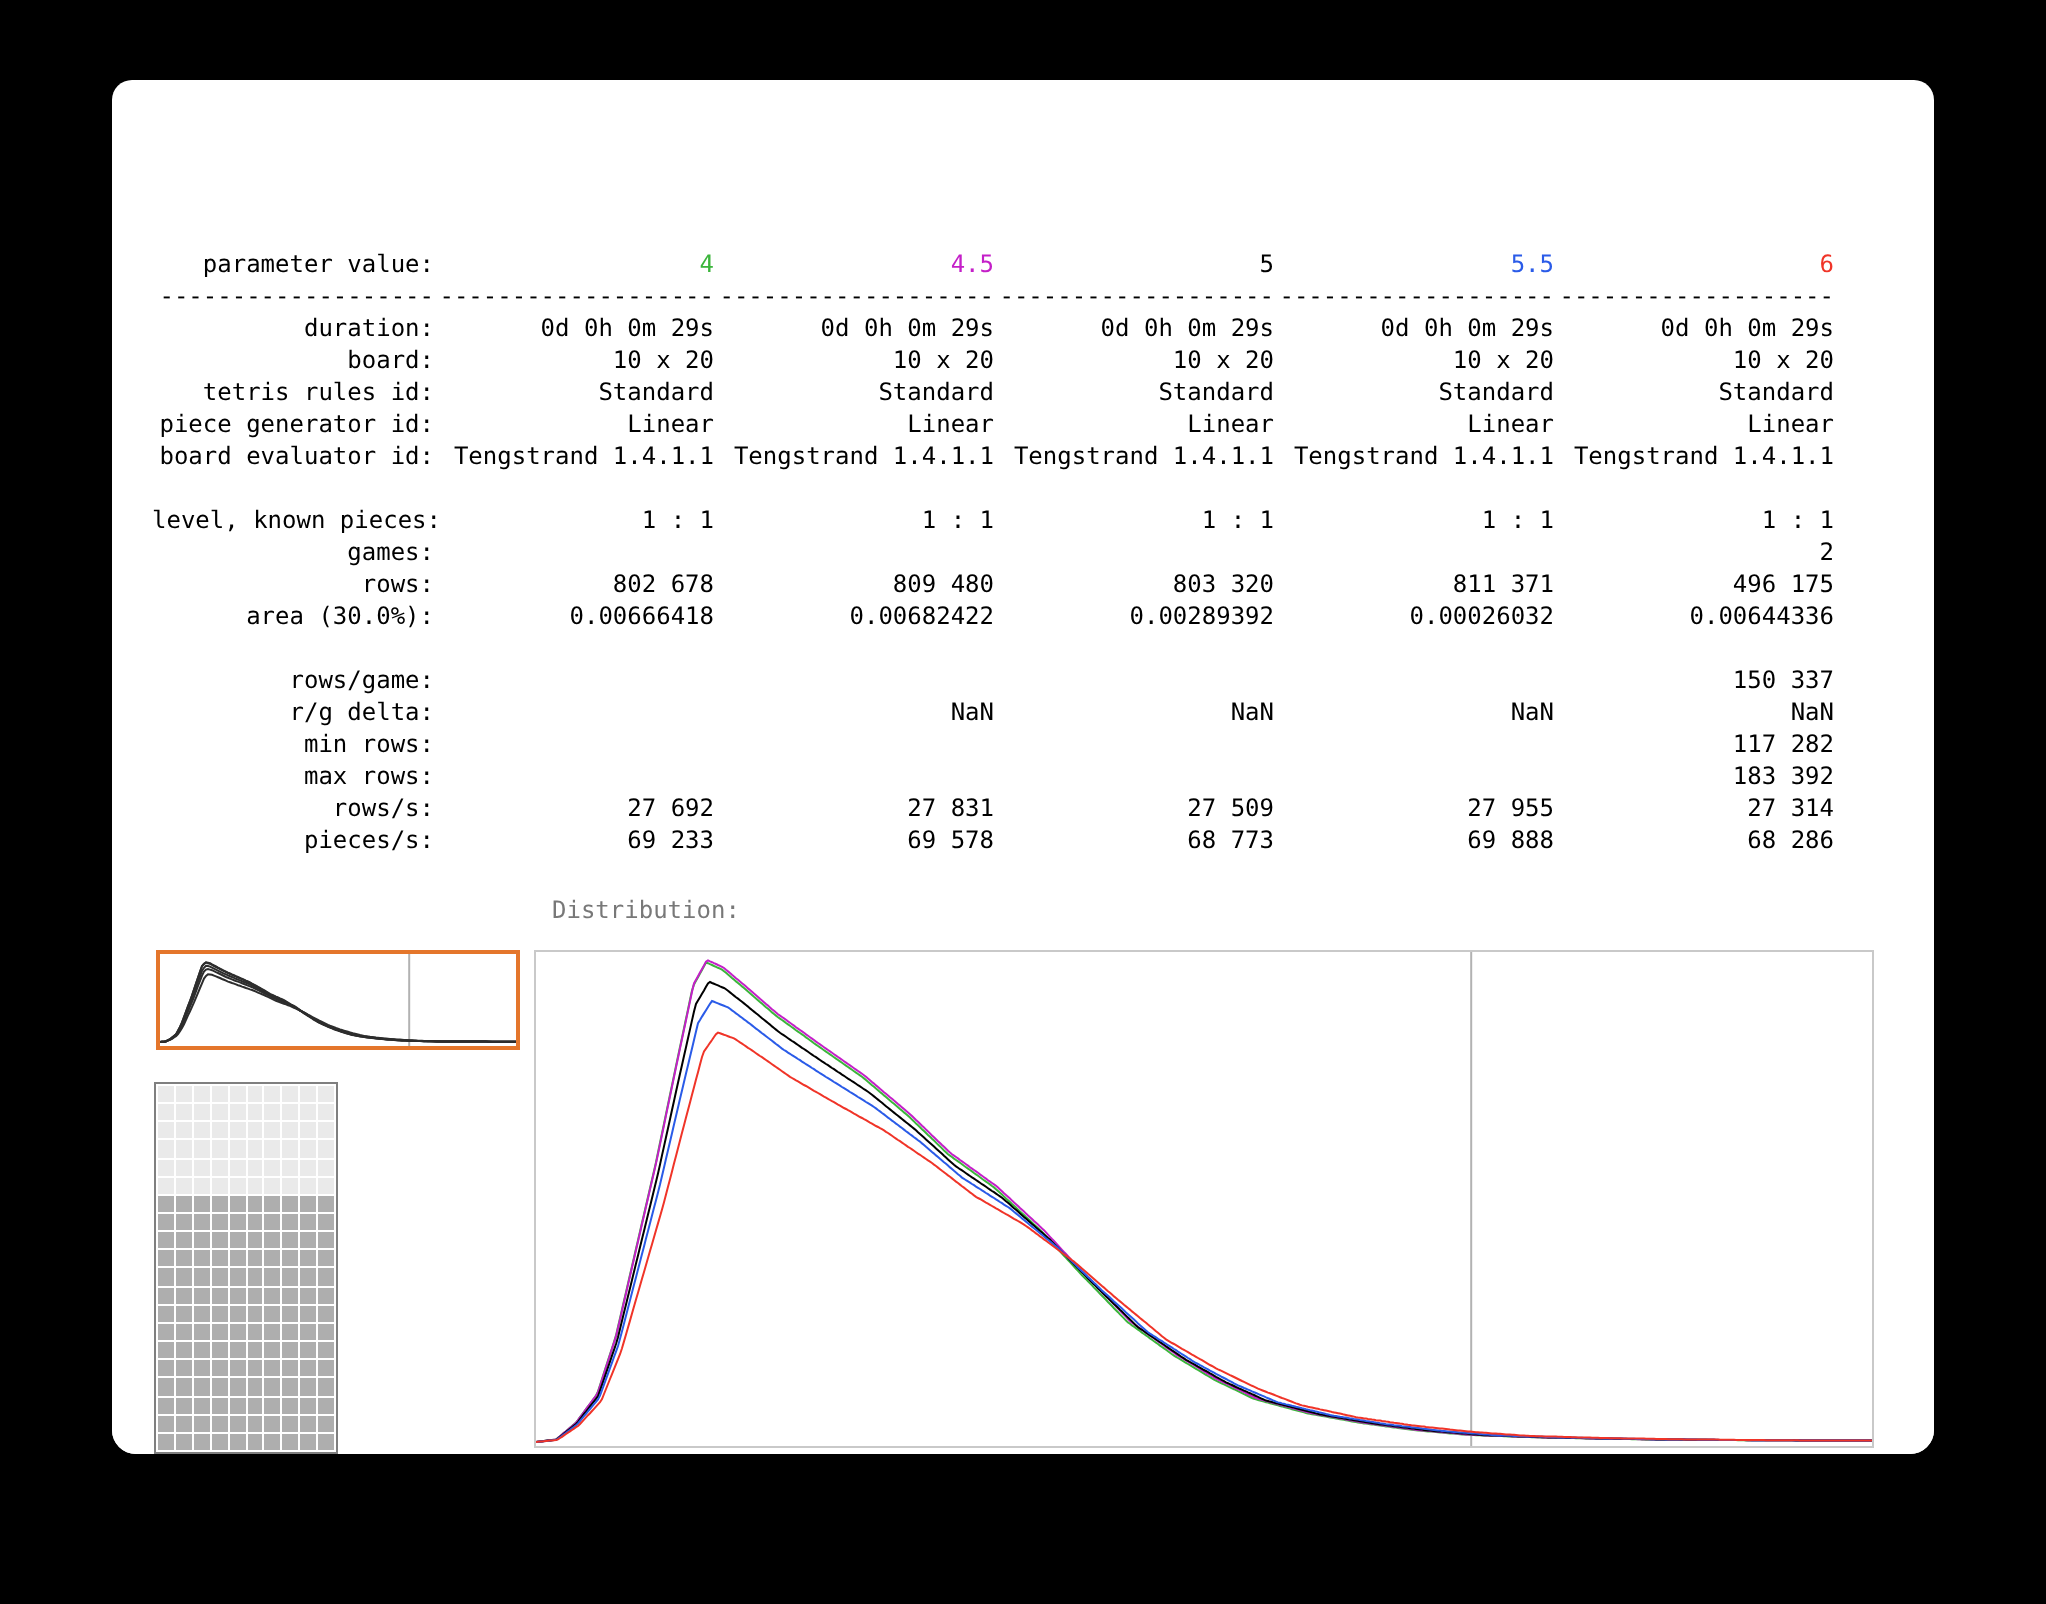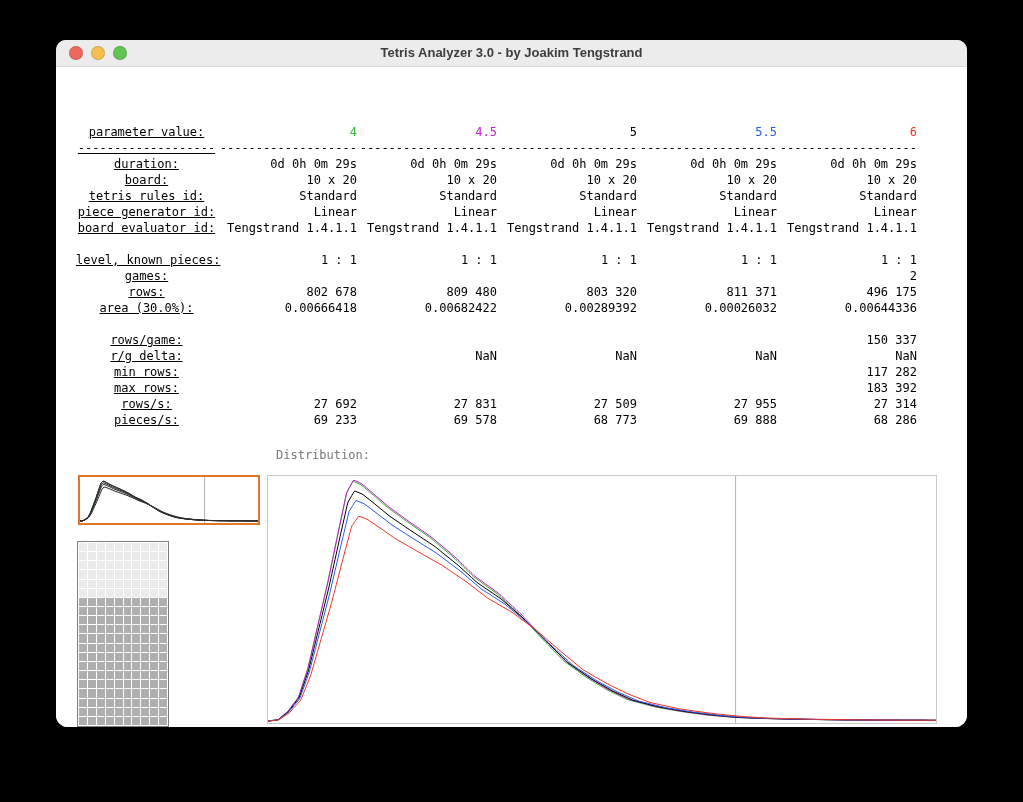--- a/index.html
+++ b/index.html
@@ -11,49 +11,41 @@
             border-bottom:1px solid #d9d9d9;}
   .title{width:100%;height:26px;line-height:26px;text-align:center;font-family:"Liberation Sans",sans-serif;
          font-size:13px;font-weight:bold;color:#3d3d3d;}
   .lights{position:absolute;left:13px;top:0;height:26px;display:flex;align-items:center;gap:8px;}
   .light{width:12px;height:12px;border-radius:50%;display:inline-block;border:0.5px solid rgba(0,0,0,0.12);}
   .content{position:absolute;left:0;top:27px;right:0;bottom:0;background:#fff;}
 
   
   .stats{position:absolute;left:20px;top:57px;font-size:12px;line-height:16px;color:#000;white-space:pre;}
   .trow{display:grid;grid-template-columns:141px repeat(5,140px);}
-  .trow .lbl{text-align:center;text-decoration:underline;}
+  .trow .lbl{text-align:right;}
   .trow .val{text-align:right;}
   .spacer{height:16px;}
 
   
   .dist-label{position:absolute;left:220px;top:380px;font-size:12px;line-height:16px;color:#787878;}
   .thumb{position:absolute;left:22px;top:408px;width:178px;height:46px;border:2px solid #e4762b;background:#fff;}
   .bigchart{position:absolute;left:211px;top:408px;width:668px;height:247px;border:1px solid #c9c9c9;background:#fff;}
 
   
   .board{position:absolute;left:21px;top:474px;width:88px;height:182px;border:1px solid #7f7f7f;
          background:#fff;padding:1px;box-sizing:content-box;}
   .board-grid{display:grid;width:100%;height:100%;grid-template-columns:repeat(10,1fr);
               grid-auto-rows:1fr;gap:1px;background:#fff;}
   .cell{width:100%;height:100%;}
 </style>
 </head>
 <body>
 
 <div class="stage">
   <div class="window">
-    <div class="titlebar">
-      <div class="lights">
-          <span class="light" style="background-color: rgb(236, 106, 94);"></span>
-          <span class="light" style="background-color: rgb(244, 191, 79);"></span>
-          <span class="light" style="background-color: rgb(97, 196, 84);"></span>
-        </div>
-      <div class="title">Tetris Analyzer 3.0 - by Joakim Tengstrand</div>
-    </div>
     <div class="content">
       <div class="stats"><div class="trow"><span class="lbl">parameter value:</span><span class="val" style="color: rgb(59, 181, 59);">4</span><span class="val" style="color: rgb(196, 31, 200);">4.5</span><span class="val" style="color: rgb(0, 0, 0);">5</span><span class="val" style="color: rgb(42, 91, 232);">5.5</span><span class="val" style="color: rgb(240, 52, 40);">6</span></div><div class="trow"><span class="lbl">-------------------</span><span class="val">-------------------</span><span class="val">-------------------</span><span class="val">-------------------</span><span class="val">-------------------</span><span class="val">-------------------</span></div><div class="trow"><span class="lbl">duration:</span><span class="val">0d 0h 0m 29s</span><span class="val">0d 0h 0m 29s</span><span class="val">0d 0h 0m 29s</span><span class="val">0d 0h 0m 29s</span><span class="val">0d 0h 0m 29s</span></div><div class="trow"><span class="lbl">board:</span><span class="val">10 x 20</span><span class="val">10 x 20</span><span class="val">10 x 20</span><span class="val">10 x 20</span><span class="val">10 x 20</span></div><div class="trow"><span class="lbl">tetris rules id:</span><span class="val">Standard</span><span class="val">Standard</span><span class="val">Standard</span><span class="val">Standard</span><span class="val">Standard</span></div><div class="trow"><span class="lbl">piece generator id:</span><span class="val">Linear</span><span class="val">Linear</span><span class="val">Linear</span><span class="val">Linear</span><span class="val">Linear</span></div><div class="trow"><span class="lbl">board evaluator id:</span><span class="val">Tengstrand 1.4.1.1</span><span class="val">Tengstrand 1.4.1.1</span><span class="val">Tengstrand 1.4.1.1</span><span class="val">Tengstrand 1.4.1.1</span><span class="val">Tengstrand 1.4.1.1</span></div><div class="spacer"></div><div class="trow"><span class="lbl">level, known pieces:</span><span class="val">1 : 1</span><span class="val">1 : 1</span><span class="val">1 : 1</span><span class="val">1 : 1</span><span class="val">1 : 1</span></div><div class="trow"><span class="lbl">games:</span><span class="val"></span><span class="val"></span><span class="val"></span><span class="val"></span><span class="val">2</span></div><div class="trow"><span class="lbl">rows:</span><span class="val">802 678</span><span class="val">809 480</span><span class="val">803 320</span><span class="val">811 371</span><span class="val">496 175</span></div><div class="trow"><span class="lbl">area (30.0%):</span><span class="val">0.00666418</span><span class="val">0.00682422</span><span class="val">0.00289392</span><span class="val">0.00026032</span><span class="val">0.00644336</span></div><div class="spacer"></div><div class="trow"><span class="lbl">rows/game:</span><span class="val"></span><span class="val"></span><span class="val"></span><span class="val"></span><span class="val">150 337</span></div><div class="trow"><span class="lbl">r/g delta:</span><span class="val"></span><span class="val">NaN</span><span class="val">NaN</span><span class="val">NaN</span><span class="val">NaN</span></div><div class="trow"><span class="lbl">min rows:</span><span class="val"></span><span class="val"></span><span class="val"></span><span class="val"></span><span class="val">117 282</span></div><div class="trow"><span class="lbl">max rows:</span><span class="val"></span><span class="val"></span><span class="val"></span><span class="val"></span><span class="val">183 392</span></div><div class="trow"><span class="lbl">rows/s:</span><span class="val">27 692</span><span class="val">27 831</span><span class="val">27 509</span><span class="val">27 955</span><span class="val">27 314</span></div><div class="trow"><span class="lbl">pieces/s:</span><span class="val">69 233</span><span class="val">69 578</span><span class="val">68 773</span><span class="val">69 888</span><span class="val">68 286</span></div></div>
       <div class="dist-label">Distribution:</div>
       <div class="thumb">
         <svg id="thumb-svg" width="178" height="46">
             <line x1="124.6" x2="124.6" y1="0" y2="46" stroke="#b2b2b2" stroke-width="1"></line>
             <polyline points="0,44.0 1,43.9 2,43.9 3,43.6 4,43.1 5,42.6 6,41.8 7,41.0 8,40.1 9,38.4 10,36.5 11,34.2 12,31.5 13,28.8 14,26.1 15,23.5 16,20.7 17,17.7 18,14.7 19,11.8 20,8.8 21,6.1 22,5.0 23,4.3 24,4.6 25,4.9 26,5.4 27,6.0 28,6.5 29,7.0 30,7.6 31,8.1 32,8.6 33,9.1 34,9.5 35,10.0 36,10.4 37,10.9 38,11.3 39,11.8 40,12.2 41,12.6 42,13.1 43,13.5 44,14.0 45,14.5 46,15.0 47,15.6 48,16.1 49,16.6 50,17.2 51,17.8 52,18.4 53,19.0 54,19.6 55,20.2 56,20.6 57,21.1 58,21.5 59,22.0 60,22.4 61,22.9 62,23.4 63,24.0 64,24.6 65,25.2 66,25.7 67,26.3 68,27.0 69,27.6 70,28.3 71,29.0 72,29.7 73,30.3 74,31.0 75,31.6 76,32.2 77,32.9 78,33.5 79,34.1 80,34.6 81,35.0 82,35.5 83,35.9 84,36.4 85,36.8 86,37.2 87,37.6 88,38.0 89,38.3 90,38.7 91,39.0 92,39.3 93,39.6 94,39.9 95,40.2 96,40.5 97,40.6 98,40.8 99,41.0 100,41.2 101,41.3 102,41.5 103,41.6 104,41.8 105,41.9 106,42.0 107,42.1 108,42.2 109,42.3 110,42.4 111,42.5 112,42.6 113,42.7 114,42.8 115,42.8 116,42.9 117,43.0 118,43.1 119,43.1 120,43.2 121,43.2 122,43.3 123,43.3 124,43.4 125,43.4 126,43.4 127,43.5 128,43.5 129,43.5 130,43.5 131,43.6 132,43.6 133,43.6 134,43.6 135,43.6 136,43.6 137,43.7 138,43.7 139,43.7 140,43.7 141,43.7 142,43.7 143,43.7 144,43.7 145,43.8 146,43.8 147,43.8 148,43.8 149,43.8 150,43.8 151,43.8 152,43.8 153,43.8 154,43.8 155,43.8 156,43.8 157,43.8 158,43.8 159,43.8 160,43.8 161,43.8 162,43.8 163,43.8 164,43.9 165,43.9 166,43.9 167,43.9 168,43.9 169,43.9 170,43.9 171,43.9 172,43.9 173,43.9 174,43.9 175,43.9 176,43.9 177,43.9 178,43.9" fill="none" stroke="#2d2d2d" stroke-width="1"></polyline>
             <polyline points="0,44.0 1,43.9 2,43.9 3,43.6 4,43.1 5,42.6 6,41.8 7,41.0 8,40.2 9,38.4 10,36.5 11,34.3 12,31.6 13,28.9 14,26.2 15,23.6 16,20.9 17,17.9 18,14.9 19,11.9 20,9.0 21,6.0 22,4.9 23,4.1 24,4.3 25,4.6 26,5.2 27,5.7 28,6.2 29,6.8 30,7.3 31,7.8 32,8.4 33,8.8 34,9.3 35,9.7 36,10.2 37,10.6 38,11.1 39,11.5 40,11.9 41,12.4 42,12.8 43,13.3 44,13.7 45,14.2 46,14.8 47,15.3 48,15.8 49,16.4 50,16.9 51,17.5 52,18.1 53,18.7 54,19.3 55,19.9 56,20.4 57,20.8 58,21.3 59,21.7 60,22.2 61,22.6 62,23.1 63,23.7 64,24.3 65,24.9 66,25.5 67,26.0 68,26.6 69,27.3 70,28.0 71,28.7 72,29.3 73,30.0 74,30.7 75,31.3 76,31.9 77,32.6 78,33.2 79,33.9 80,34.4 81,34.8 82,35.3 83,35.7 84,36.2 85,36.6 86,37.0 87,37.4 88,37.8 89,38.1 90,38.5 91,38.9 92,39.2 93,39.5 94,39.8 95,40.1 96,40.4 97,40.5 98,40.7 99,40.9 100,41.1 101,41.2 102,41.4 103,41.6 104,41.7 105,41.8 106,41.9 107,42.0 108,42.1 109,42.2 110,42.4 111,42.5 112,42.5 113,42.6 114,42.7 115,42.8 116,42.9 117,43.0 118,43.0 119,43.1 120,43.1 121,43.2 122,43.3 123,43.3 124,43.4 125,43.4 126,43.4 127,43.5 128,43.5 129,43.5 130,43.5 131,43.5 132,43.6 133,43.6 134,43.6 135,43.6 136,43.6 137,43.6 138,43.7 139,43.7 140,43.7 141,43.7 142,43.7 143,43.7 144,43.7 145,43.7 146,43.8 147,43.8 148,43.8 149,43.8 150,43.8 151,43.8 152,43.8 153,43.8 154,43.8 155,43.8 156,43.8 157,43.8 158,43.8 159,43.8 160,43.8 161,43.8 162,43.8 163,43.8 164,43.8 165,43.9 166,43.9 167,43.9 168,43.9 169,43.9 170,43.9 171,43.9 172,43.9 173,43.9 174,43.9 175,43.9 176,43.9 177,43.9 178,43.9" fill="none" stroke="#2d2d2d" stroke-width="1"></polyline>
             <polyline points="0,44.0 1,43.9 2,43.9 3,43.7 4,43.2 5,42.7 6,42.0 7,41.2 8,40.4 9,38.9 10,37.1 11,35.1 12,32.6 13,30.0 14,27.5 15,24.9 16,22.4 17,19.6 18,16.8 19,14.0 20,11.2 21,8.4 22,6.9 23,5.9 24,6.0 25,6.3 26,6.8 27,7.3 28,7.8 29,8.3 30,8.8 31,9.3 32,9.8 33,10.2 34,10.7 35,11.1 36,11.5 37,11.9 38,12.4 39,12.8 40,13.2 41,13.6 42,14.0 43,14.4 44,14.8 45,15.3 46,15.8 47,16.3 48,16.8 49,17.3 50,17.8 51,18.3 52,18.9 53,19.5 54,20.0 55,20.6 56,21.1 57,21.6 58,22.0 59,22.4 60,22.8 61,23.3 62,23.7 63,24.2 64,24.8 65,25.3 66,25.9 67,26.4 68,26.9 69,27.5 70,28.2 71,28.8 72,29.4 73,30.1 74,30.7 75,31.3 76,31.9 77,32.5 78,33.1 79,33.7 80,34.4 81,34.8 82,35.2 83,35.7 84,36.1 85,36.5 86,36.9 87,37.3 88,37.7 89,38.0 90,38.4 91,38.7 92,39.1 93,39.4 94,39.6 95,39.9 96,40.2 97,40.5 98,40.7 99,40.8 100,41.0 101,41.2 102,41.3 103,41.5 104,41.6 105,41.8 106,41.9 107,42.0 108,42.1 109,42.2 110,42.3 111,42.4 112,42.5 113,42.6 114,42.7 115,42.7 116,42.8 117,42.9 118,43.0 119,43.1 120,43.1 121,43.2 122,43.2 123,43.3 124,43.3 125,43.4 126,43.4 127,43.4 128,43.5 129,43.5 130,43.5 131,43.5 132,43.6 133,43.6 134,43.6 135,43.6 136,43.6 137,43.6 138,43.7 139,43.7 140,43.7 141,43.7 142,43.7 143,43.7 144,43.7 145,43.7 146,43.7 147,43.8 148,43.8 149,43.8 150,43.8 151,43.8 152,43.8 153,43.8 154,43.8 155,43.8 156,43.8 157,43.8 158,43.8 159,43.8 160,43.8 161,43.8 162,43.8 163,43.8 164,43.9 165,43.9 166,43.9 167,43.9 168,43.9 169,43.9 170,43.9 171,43.9 172,43.9 173,43.9 174,43.9 175,43.9 176,43.9 177,43.9 178,43.9" fill="none" stroke="#2d2d2d" stroke-width="1"></polyline>
             <polyline points="0,44.0 1,43.9 2,43.9 3,43.7 4,43.2 5,42.8 6,42.2 7,41.4 8,40.7 9,39.3 10,37.6 11,35.9 12,33.5 13,31.1 14,28.7 15,26.3 16,23.9 17,21.4 18,18.7 19,16.0 20,13.4 21,10.8 22,8.8 23,7.8 24,7.5 25,7.8 26,8.1 27,8.6 28,9.1 29,9.5 30,10.0 31,10.5 32,11.0 33,11.5 34,11.9 35,12.3 36,12.7 37,13.1 38,13.5 39,13.8 40,14.2 41,14.6 42,15.0 43,15.4 44,15.8 45,16.2 46,16.6 47,17.1 48,17.6 49,18.1 50,18.5 51,19.0 52,19.5 53,20.1 54,20.6 55,21.1 56,21.7 57,22.1 58,22.6 59,23.0 60,23.4 61,23.8 62,24.2 63,24.6 64,25.0 65,25.6 66,26.1 67,26.6 68,27.1 69,27.6 70,28.2 71,28.8 72,29.4 73,30.0 74,30.6 75,31.2 76,31.7 77,32.3 78,32.9 79,33.5 80,34.0 81,34.6 82,35.1 83,35.5 84,35.9 85,36.3 86,36.7 87,37.1 88,37.5 89,37.8 90,38.1 91,38.5 92,38.8 93,39.1 94,39.4 95,39.7 96,40.0 97,40.2 98,40.5 99,40.7 100,40.9 101,41.0 102,41.2 103,41.3 104,41.5 105,41.6 106,41.8 107,41.9 108,42.0 109,42.1 110,42.2 111,42.3 112,42.4 113,42.5 114,42.6 115,42.7 116,42.7 117,42.8 118,42.9 119,43.0 120,43.0 121,43.1 122,43.1 123,43.2 124,43.2 125,43.3 126,43.3 127,43.4 128,43.4 129,43.5 130,43.5 131,43.5 132,43.5 133,43.5 134,43.6 135,43.6 136,43.6 137,43.6 138,43.6 139,43.7 140,43.7 141,43.7 142,43.7 143,43.7 144,43.7 145,43.7 146,43.7 147,43.7 148,43.8 149,43.8 150,43.8 151,43.8 152,43.8 153,43.8 154,43.8 155,43.8 156,43.8 157,43.8 158,43.8 159,43.8 160,43.8 161,43.8 162,43.8 163,43.8 164,43.9 165,43.9 166,43.9 167,43.9 168,43.9 169,43.9 170,43.9 171,43.9 172,43.9 173,43.9 174,43.9 175,43.9 176,43.9 177,43.9 178,43.9" fill="none" stroke="#2d2d2d" stroke-width="1"></polyline>

